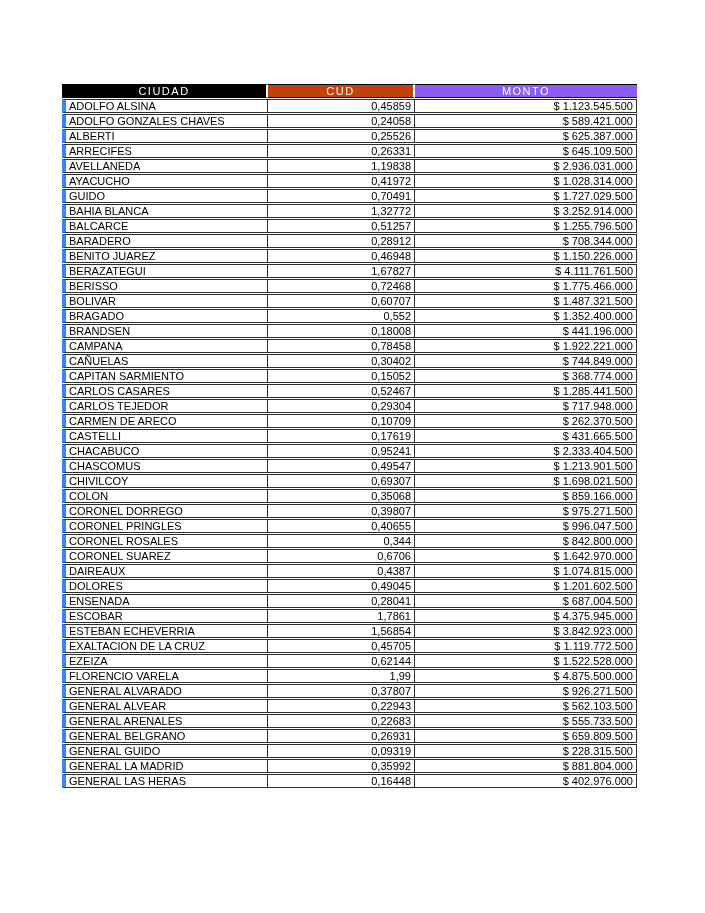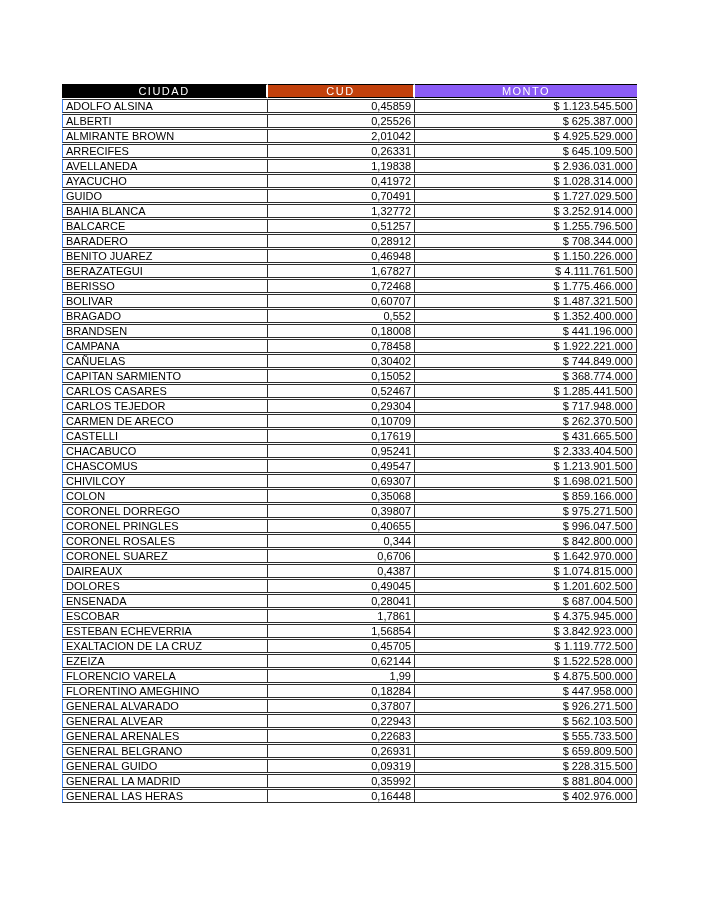--- a/index.html
+++ b/index.html
@@ -40,21 +40,21 @@
     white-space: nowrap;
     overflow: hidden;
   }
   td {
     color: #000000;
     border-top: 1px solid #2e2e2e;
     border-bottom: 1px solid #2e2e2e;
     border-right: 1px solid #2e2e2e;
     background: #ffffff;
   }
-  td:first-child { border-left: 1px solid #3b82f6; }
+  td:first-child { border-left: 4px solid #3b82f6; }
 
   th {
     color: #ffffff;
     font-weight: normal;
     text-align: center;
     letter-spacing: 1.5px;
     border-right: 2px solid #ffffff;
     border-top: 1px solid #000000;
     border-bottom: 1px solid #000000;
     margin-left: 28px;
@@ -82,30 +82,30 @@
       </tr>
     </thead>
     <tbody>
 
     <tr>
           <td class="al">ADOLFO ALSINA</td>
           <td class="ar">0,45859</td>
           <td class="ar">$ 1.123.545.500</td>
         </tr>
         <tr>
+          <td class="al">ADOLFO GONZALES CHAVES</td>
+          <td class="ar">0,24058</td>
+          <td class="ar">$ 589.421.000</td>
+        </tr>
+        <tr>
           <td class="al">ALBERTI</td>
           <td class="ar">0,25526</td>
           <td class="ar">$ 625.387.000</td>
         </tr>
         <tr>
-          <td class="al">ALMIRANTE BROWN</td>
-          <td class="ar">2,01042</td>
-          <td class="ar">$ 4.925.529.000</td>
-        </tr>
-        <tr>
           <td class="al">ARRECIFES</td>
           <td class="ar">0,26331</td>
           <td class="ar">$ 645.109.500</td>
         </tr>
         <tr>
           <td class="al">AVELLANEDA</td>
           <td class="ar">1,19838</td>
           <td class="ar">$ 2.936.031.000</td>
         </tr>
         <tr>
@@ -272,25 +272,20 @@
           <td class="al">EZEIZA</td>
           <td class="ar">0,62144</td>
           <td class="ar">$ 1.522.528.000</td>
         </tr>
         <tr>
           <td class="al">FLORENCIO VARELA</td>
           <td class="ar">1,99</td>
           <td class="ar">$ 4.875.500.000</td>
         </tr>
         <tr>
-          <td class="al">FLORENTINO AMEGHINO</td>
-          <td class="ar">0,18284</td>
-          <td class="ar">$ 447.958.000</td>
-        </tr>
-        <tr>
           <td class="al">GENERAL ALVARADO</td>
           <td class="ar">0,37807</td>
           <td class="ar">$ 926.271.500</td>
         </tr>
         <tr>
           <td class="al">GENERAL ALVEAR</td>
           <td class="ar">0,22943</td>
           <td class="ar">$ 562.103.500</td>
         </tr>
         <tr>

